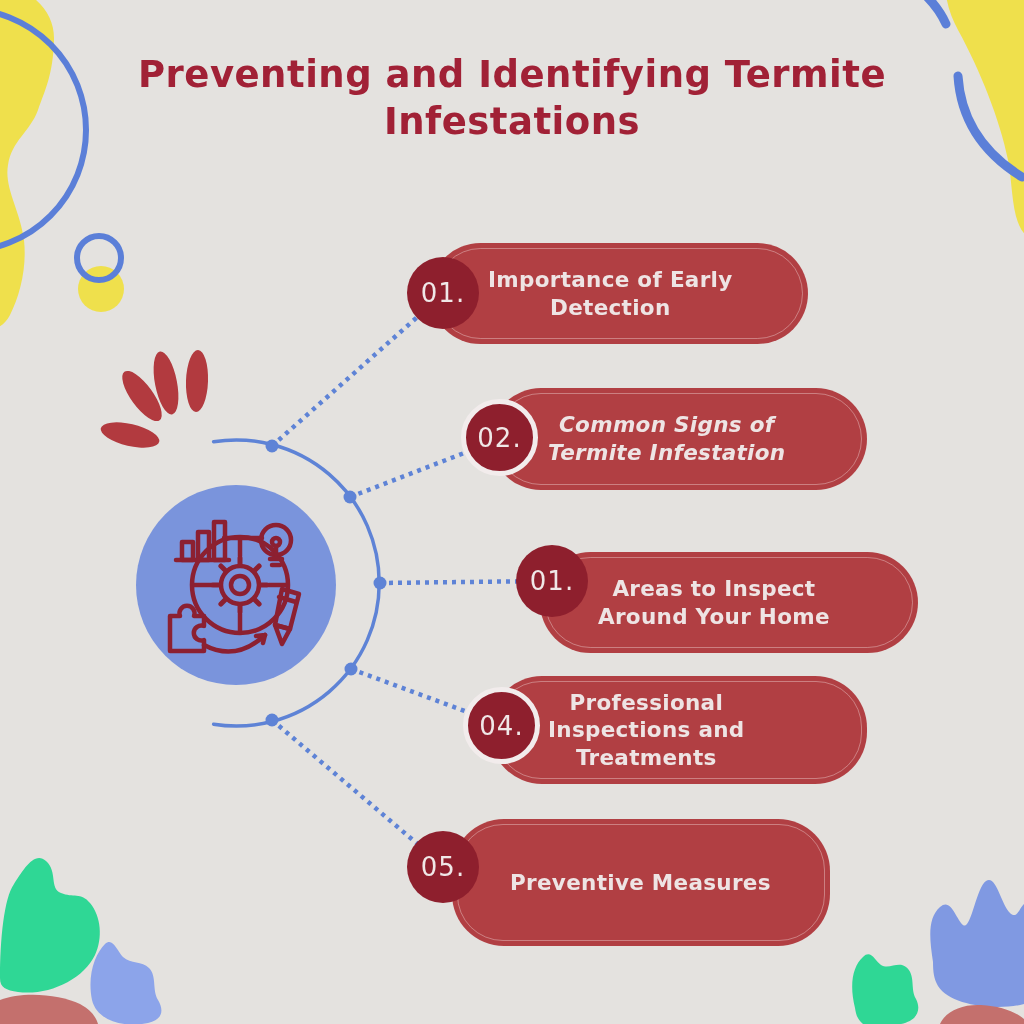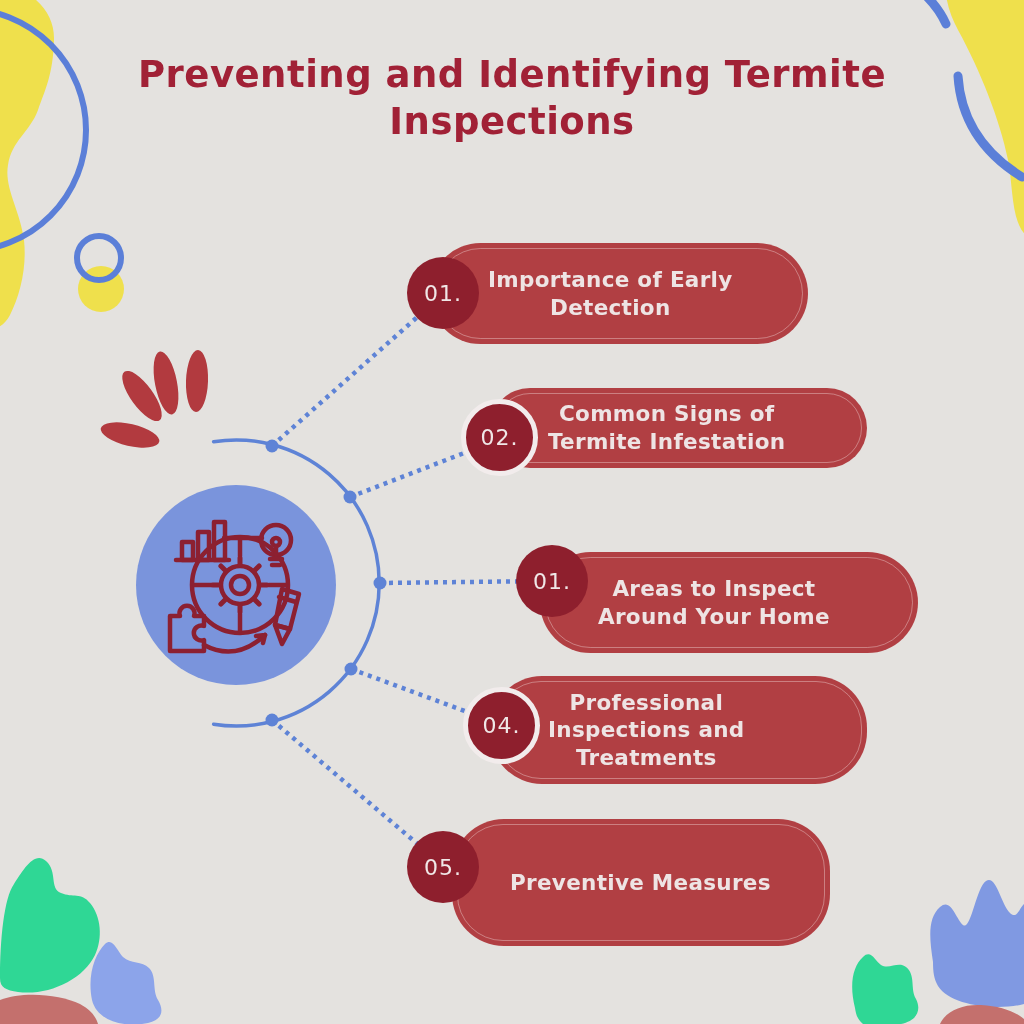--- a/index.html
+++ b/index.html
@@ -33,27 +33,27 @@
     content:"";position:absolute;inset:5px;border-radius:46px;
     border:1.4px solid rgba(240,216,216,.42);pointer-events:none;
   }
   .pill-label{
     padding:0 58px;text-align:center;color:#eee4e4;font-weight:700;
     font-size:21.5px;line-height:1.28;letter-spacing:.3px;white-space:pre-line;
   }
   .num{
     position:absolute;border-radius:50%;background:#8e1f2d;z-index:4;
     display:flex;align-items:center;justify-content:center;
-    color:#f0e7e7;font-size:22px;font-weight:400;letter-spacing:1px;
+    color:#f0e7e7;font-size:26px;font-weight:400;letter-spacing:1px;
   }
   .num.plain{width:72px;height:72px;}
   .num.ring{width:67px;height:67px;border:5.5px solid #f2ecec;}
 
   .p1{left:430px;top:243px;width:378px;height:101px;}
-  .p2{left:490px;top:388px;width:377px;height:80px;}
+  .p2{left:490px;top:388px;width:377px;height:102px;font-style:italic;}
   .p3{left:540px;top:552px;width:378px;height:101px;}
   .p4{left:490px;top:676px;width:377px;height:108px;}
   .p5{left:452px;top:819px;width:378px;height:127px;}
   .n1{left:407px;top:257px;}
   .n2{left:461px;top:399px;}
   .n3{left:516px;top:545px;}
   .n4{left:463px;top:687px;}
   .n5{left:407px;top:831px;}
 </style>
 </head>
@@ -130,21 +130,21 @@
         <path d="M143 112 L160 117"></path>
       </g>
       <g>
         <path d="M68 160 Q100 177 129 150"></path>
         <path d="M129 150 L120 151 M129 150 L127 158"></path>
       </g>
     </svg>
   </div>
 
   <div class="page-title">Preventing and Identifying Termite
-Inspections</div>
+Infestations</div>
 
   <div>
     <div class="pill p1">
       <span class="pill-label">Importance of Early
 Detection</span>
     </div>
     <div class="num plain n1">01.</div>
   </div>
 
   <div>

